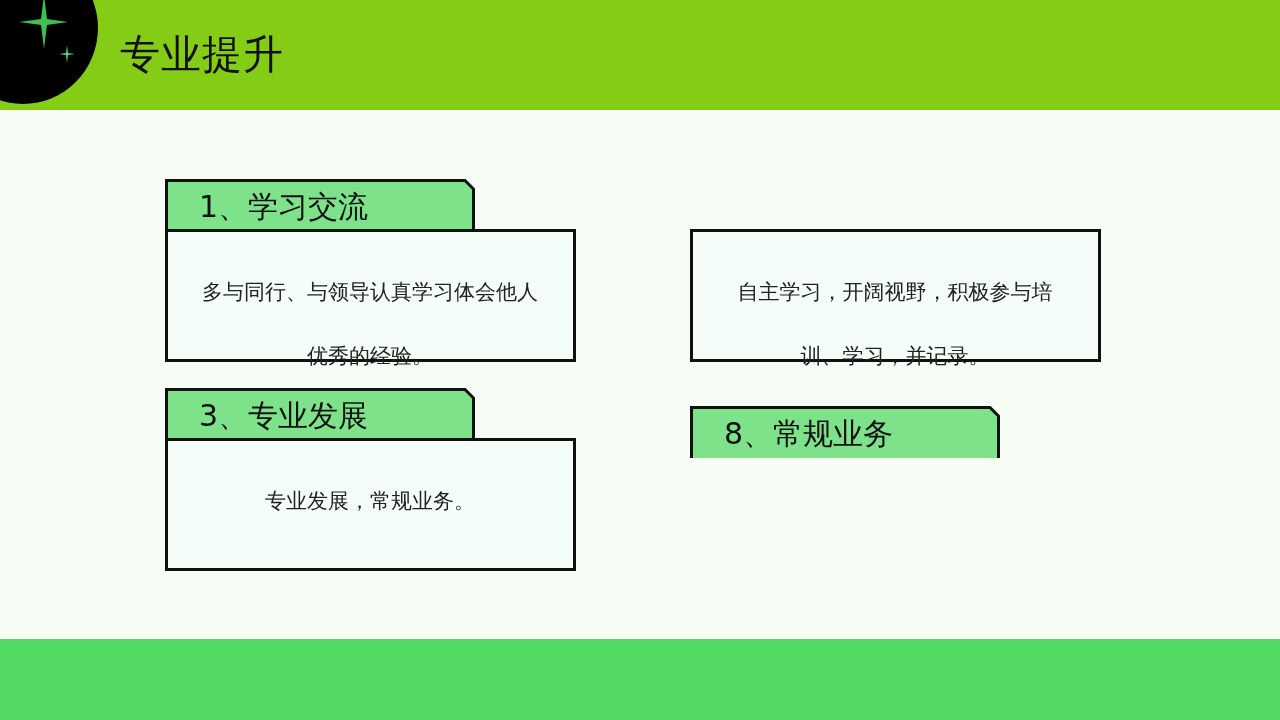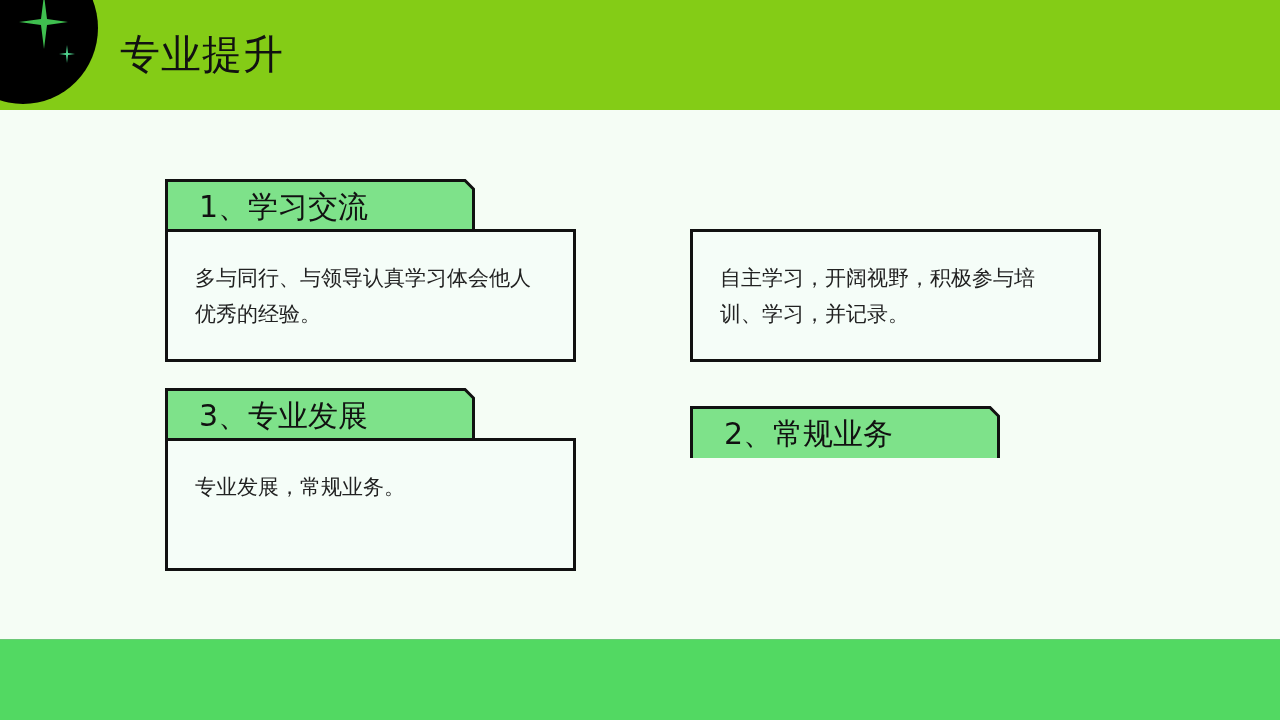--- a/index.html
+++ b/index.html
@@ -7,21 +7,21 @@
     .header { position:absolute; left:0; top:0; width:1280px; height:110px; background:#84cc16; }
     .logo-circle { position:absolute; left:-52px; top:-48px; width:150px; height:152px; border-radius:50%; background:#000; overflow:hidden; }
     .logo-circle svg { position:absolute; left:52px; top:48px; }
     .title { position:absolute; left:120px; top:28px; font-size:40px; color:#111; font-family:"DejaVu Serif", serif; letter-spacing:1px; line-height:52px; }
     .footer { position:absolute; left:0; top:639px; width:1280px; height:81px; background:#52d962; border-top:1px solid #6cc876; }
     .card { position:absolute; width:340px; height:184px; }
     .tab { position:absolute; left:0; top:0; width:310px; height:53px; }
     .tab svg { position:absolute; left:0; top:0; }
     .tab-label { position:absolute; left:34px; top:8px; font-size:30px; line-height:40px; color:#111; font-family:"DejaVu Sans", sans-serif; }
     .body { position:absolute; left:0; top:50px; width:405px; height:127px; background:#f5fdf8; border:3px solid #111; box-sizing:content-box; }
-    .body-text { position:absolute; left:27px; top:28px; width:350px; font-size:21px; line-height:36px; color:#222; font-family:"DejaVu Serif", serif; }
+    .body-text { position:absolute; left:27px; top:28px; width:350px; font-size:21px; line-height:64px; color:#222; font-family:"DejaVu Serif", serif;text-align:center; }
   </style>
 </head>
 <body>
 
 <div class="header">
   <div class="logo-circle">
     <svg width="90" height="70" viewBox="0 0 90 70">
       <path d="M44 22 L47 46 L68 49 L47 52 L44 76 L41 52 L19 49 L41 46 Z" fill="#3fbf4f" transform="translate(0,-27)"></path>
       <path d="M67 54 L68 62 L75 63 L68 64 L67 72 L66 64 L59 63 L66 62 Z" fill="#4fd48f" transform="translate(0,-9)"></path>
     </svg>
@@ -57,17 +57,17 @@
   <div class="body">
     <div class="body-text">专业发展，常规业务。</div>
   </div>
 </div>
 
 <div class="card" style="left:690px; top:406px;">
   <div class="tab">
     <svg width="311" height="54" viewBox="0 0 311 54">
         <path d="M1.5 52 L1.5 1.5 L300 1.5 L308.5 10 L308.5 52" fill="#7ee28a" stroke="#111" stroke-width="3"></path>
       </svg>
-    <div class="tab-label">2、常规业务</div>
+    <div class="tab-label">8、常规业务</div>
   </div>
 </div>
 
 <div class="footer"></div>
 
 </body></html>

